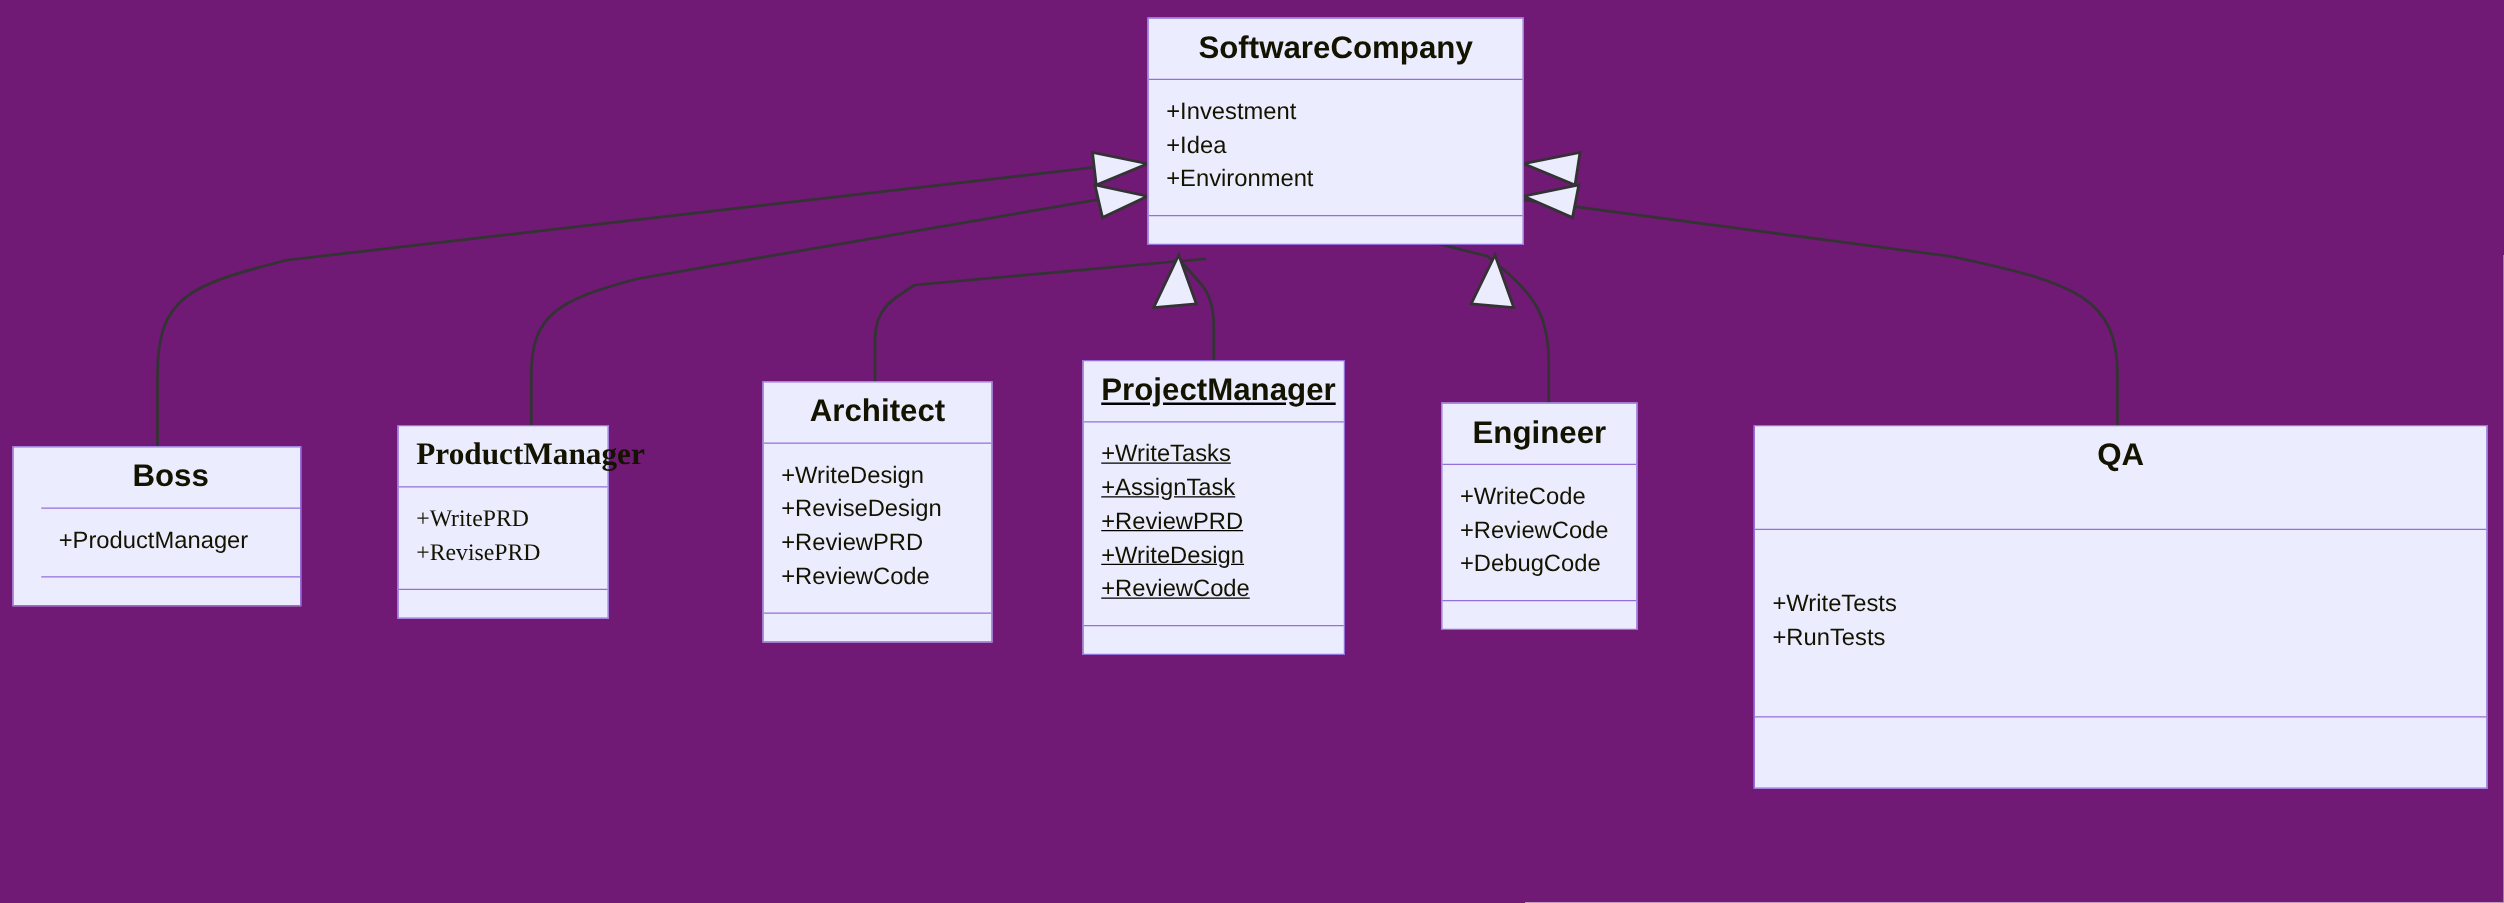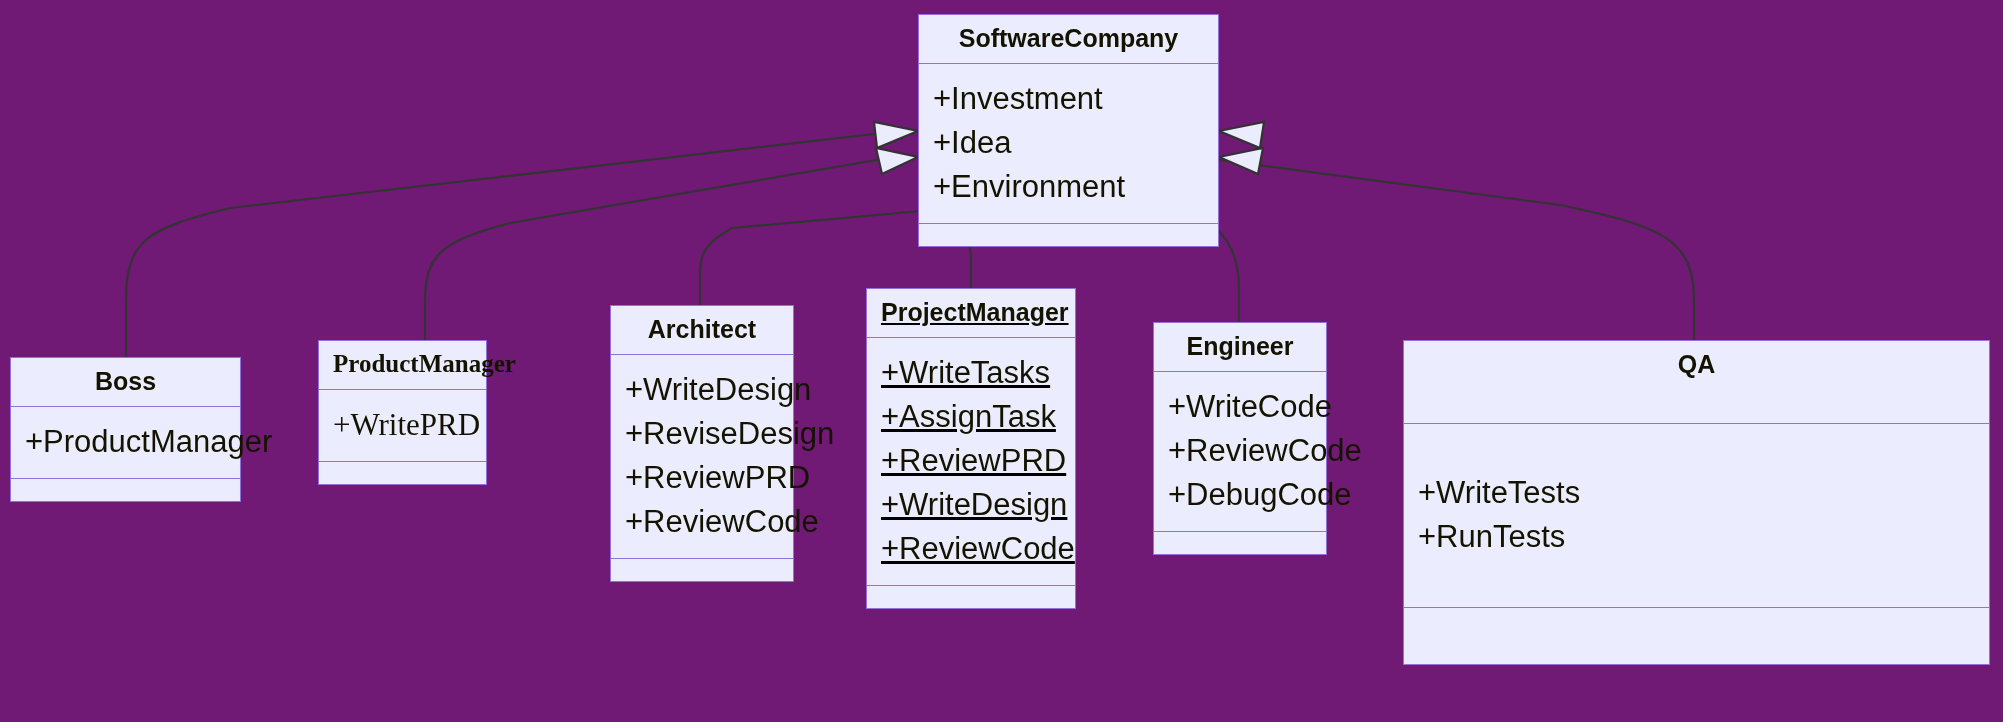--- a/index.html
+++ b/index.html
@@ -48,21 +48,21 @@
     height: 0;
     border-top: 1.6px solid #9370DB;
   }
   .class-members {
     box-sizing: border-box;
     padding: 13px 14px 14px 14px;
     display: flex;
     flex-direction: column;
   }
   .member-row {
-    font-size: 31px;
+    font-size: 19px;
     color: #131300;
     line-height: 1.42;
     white-space: nowrap;
     text-align: left;
   }
   .class-footer {
     box-sizing: border-box;
     height: 22px;
   }
 </style>
@@ -96,35 +96,36 @@
     <div class="class-divider"></div>
     <div class="class-members">
       <div class="member-row">+Investment</div>
       <div class="member-row">+Idea</div>
       <div class="member-row">+Environment</div>
     </div>
     <div class="class-divider"></div>
     <div class="class-footer"></div>
   </div>
 
-  <div class="uml-class" style="left:10px; top:357px; width:231px;">
+  <div class="uml-class" style="left:10px; top:357px; width:231px;padding-left:22px;">
     <div class="class-title">Boss</div>
     <div class="class-divider"></div>
     <div class="class-members">
       <div class="member-row">+ProductManager</div>
     </div>
     <div class="class-divider"></div>
     <div class="class-footer"></div>
   </div>
 
   <div class="uml-class" style="left:318px; top:340px; width:169px;font-family:Liberation Serif, serif;">
     <div class="class-title">ProductManager</div>
     <div class="class-divider"></div>
     <div class="class-members">
       <div class="member-row">+WritePRD</div>
+      <div class="member-row">+RevisePRD</div>
     </div>
     <div class="class-divider"></div>
     <div class="class-footer"></div>
   </div>
 
   <div class="uml-class" style="left:610px; top:305px; width:184px;">
     <div class="class-title">Architect</div>
     <div class="class-divider"></div>
     <div class="class-members">
       <div class="member-row">+WriteDesign</div>
@@ -143,21 +144,21 @@
       <div class="member-row">+WriteTasks</div>
       <div class="member-row">+AssignTask</div>
       <div class="member-row">+ReviewPRD</div>
       <div class="member-row">+WriteDesign</div>
       <div class="member-row">+ReviewCode</div>
     </div>
     <div class="class-divider"></div>
     <div class="class-footer"></div>
   </div>
 
-  <div class="uml-class" style="left:1153px; top:322px; width:174px;">
+  <div class="uml-class" style="left:1153px; top:322px; width:157px;">
     <div class="class-title">Engineer</div>
     <div class="class-divider"></div>
     <div class="class-members">
       <div class="member-row">+WriteCode</div>
       <div class="member-row">+ReviewCode</div>
       <div class="member-row">+DebugCode</div>
     </div>
     <div class="class-divider"></div>
     <div class="class-footer"></div>
   </div>

